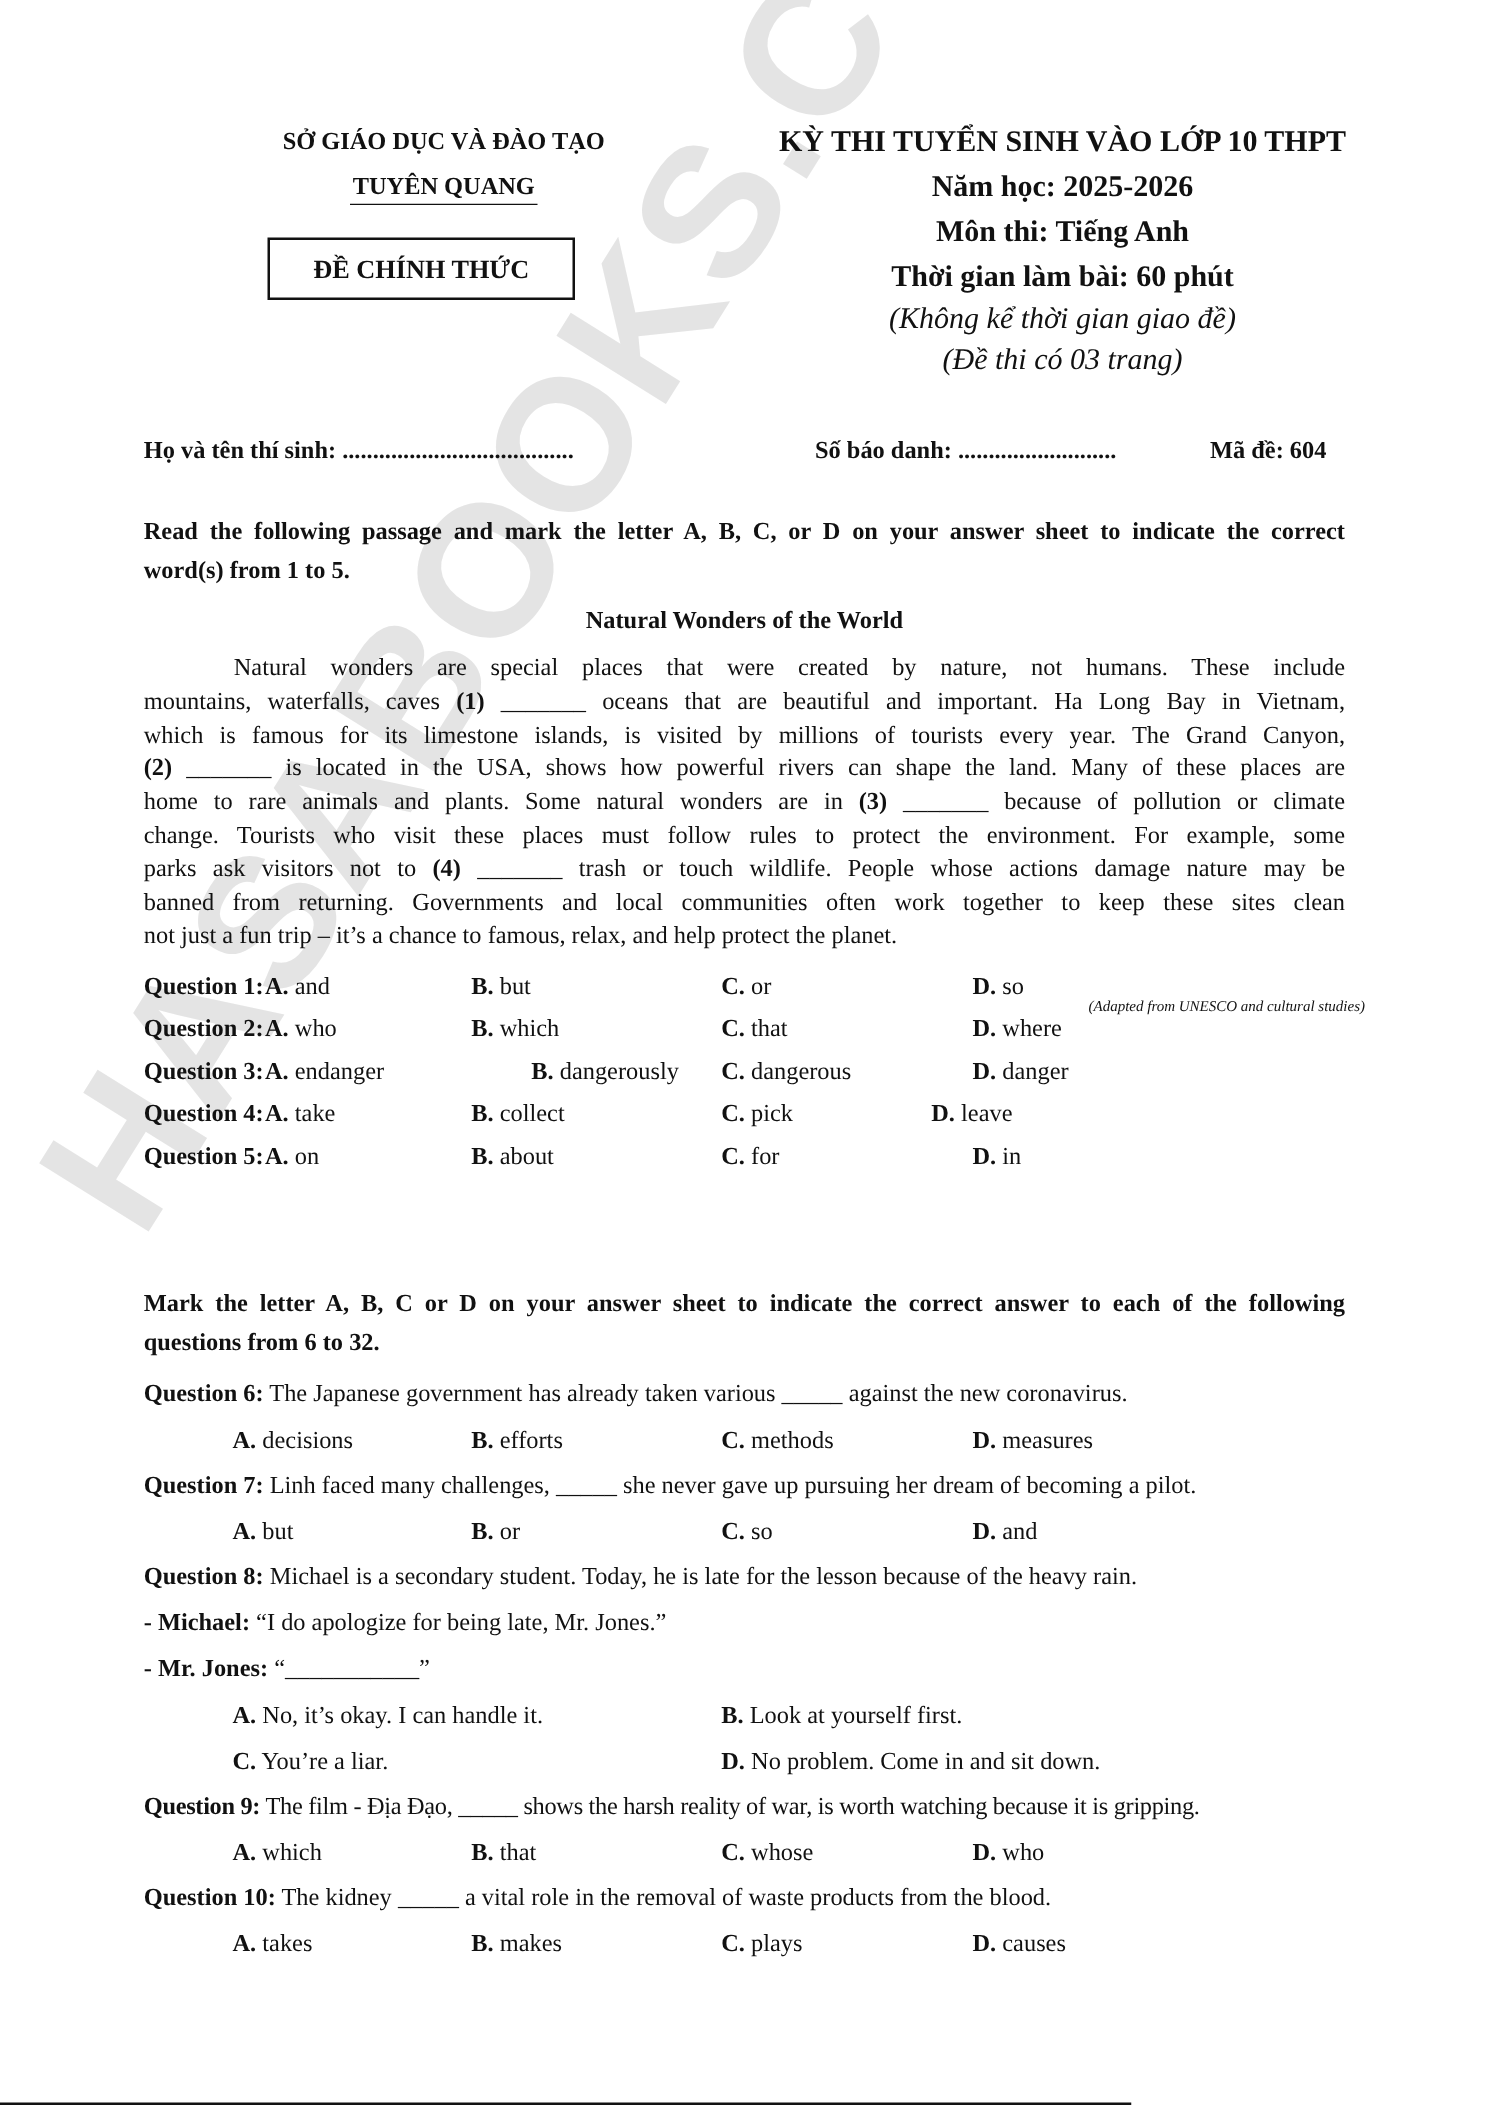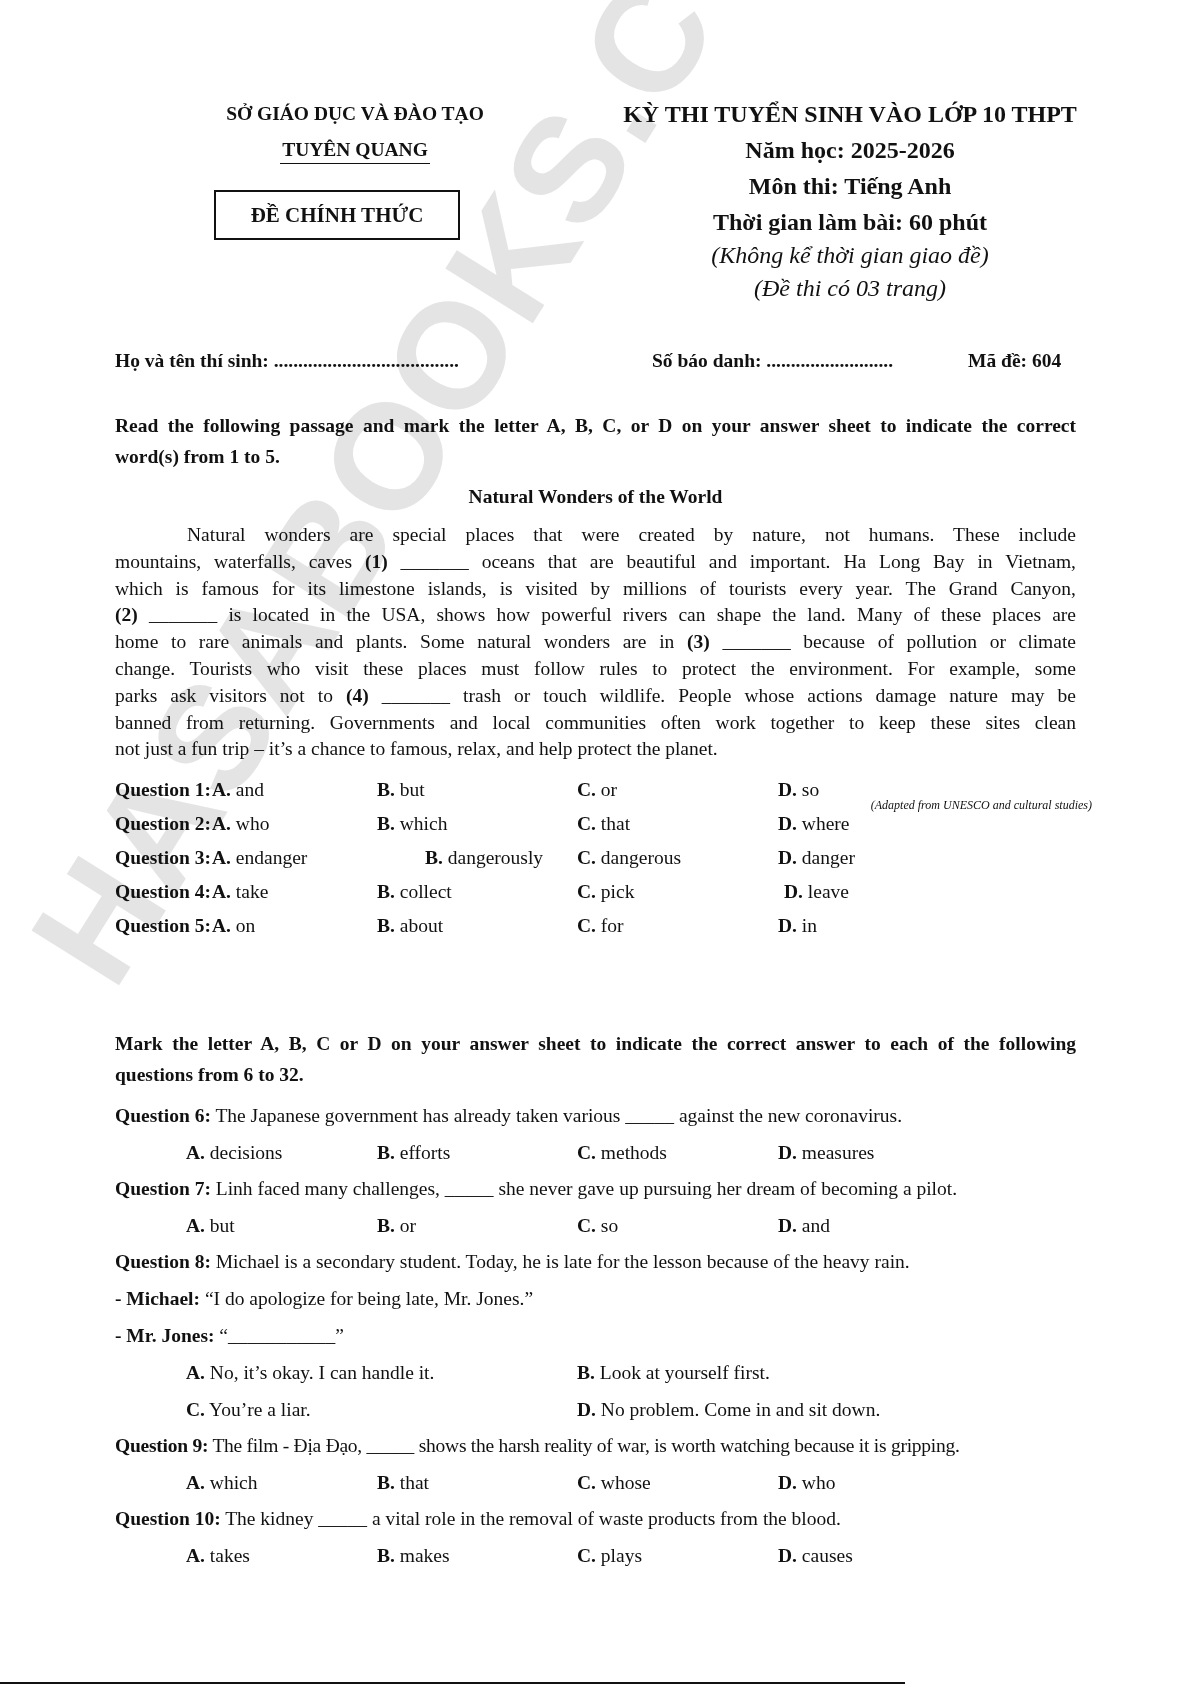--- a/index.html
+++ b/index.html
@@ -115,21 +115,21 @@
       <span class="opt" style="left: 97px;"><span class="lt">A.</span><span> endanger</span></span>
       <span class="opt" style="left: 262px; margin-left: 48px;"><span class="lt">B.</span><span> dangerously</span></span>
       <span class="opt" style="left: 462px;"><span class="lt">C.</span><span> dangerous</span></span>
       <span class="opt" style="left: 663px;"><span class="lt">D.</span><span> danger</span></span>
     </div>
     <div class="opt-row" style="left: 115px; top: 874px; width: 961px;">
       <span class="opt b" style="left: 0px;">Question 4:</span>
       <span class="opt" style="left: 97px;"><span class="lt">A.</span><span> take</span></span>
       <span class="opt" style="left: 262px;"><span class="lt">B.</span><span> collect</span></span>
       <span class="opt" style="left: 462px;"><span class="lt">C.</span><span> pick</span></span>
-      <span class="opt" style="left: 669px;"><span class="lt">D.</span><span> leave</span></span>
+      <span class="opt" style="left: 630px;"><span class="lt">D.</span><span> leave</span></span>
     </div>
     <div class="opt-row" style="left: 115px; top: 908px; width: 961px;">
       <span class="opt b" style="left: 0px;">Question 5:</span>
       <span class="opt" style="left: 97px;"><span class="lt">A.</span><span> on</span></span>
       <span class="opt" style="left: 262px;"><span class="lt">B.</span><span> about</span></span>
       <span class="opt" style="left: 462px;"><span class="lt">C.</span><span> for</span></span>
       <span class="opt" style="left: 663px;"><span class="lt">D.</span><span> in</span></span>
     </div>
   </div>
 

